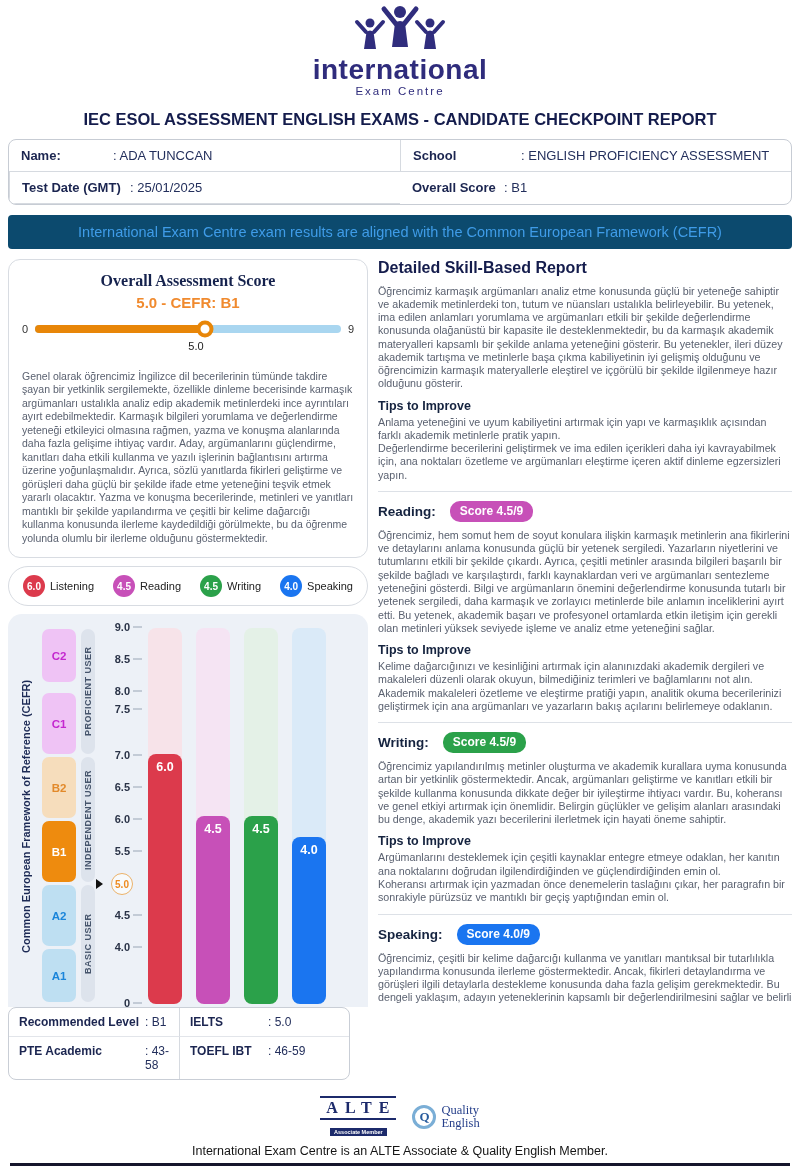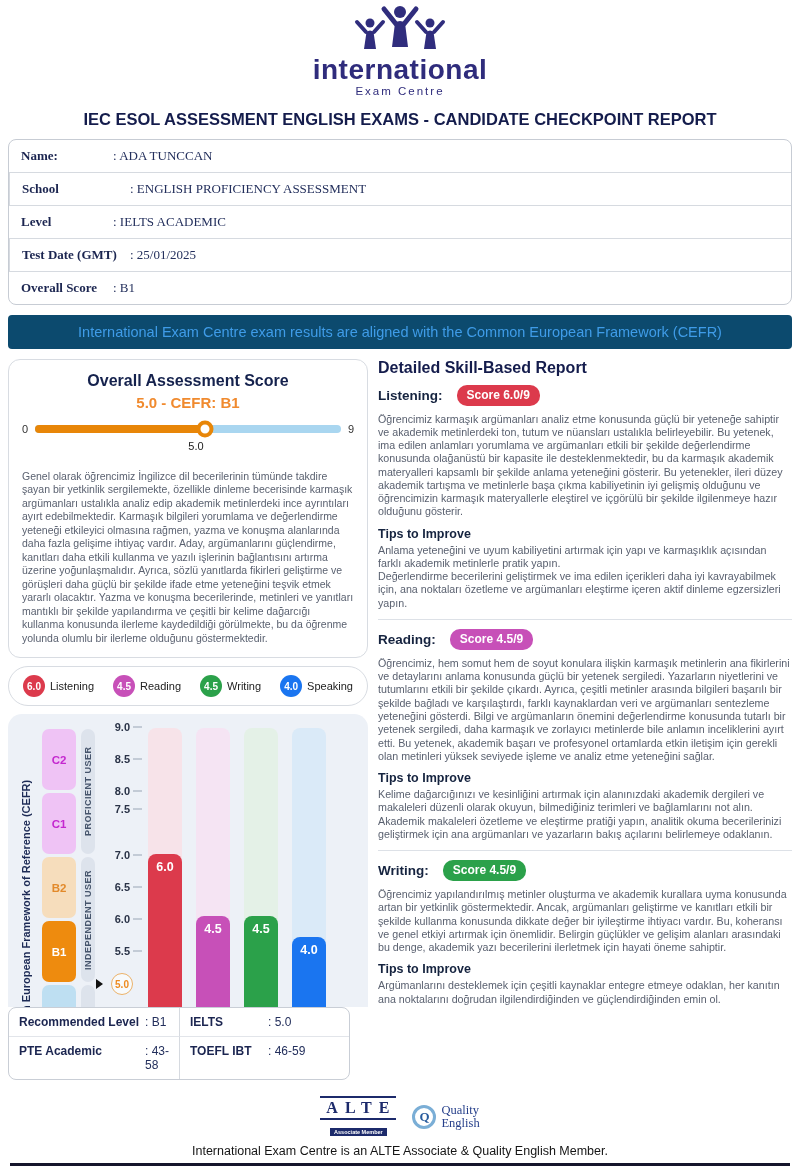--- a/index.html
+++ b/index.html
@@ -7,37 +7,37 @@
   body { width:800px; font-family:"Liberation Sans", sans-serif; color:#1c2a55; }
   .page { position:relative; width:800px; height:1172px; overflow:hidden; padding:5px 8px 0; }
 
   
   .logo-wrap { text-align:center; line-height:1; }
   .brand { font-size:28px; font-weight:bold; color:#2f2c7c; letter-spacing:.5px; margin-top:-2px; }
   .brand-sub { font-size:11.5px; color:#2f2c7c; margin-top:2px; letter-spacing:2px; }
   .report-title { text-align:center; font-size:16.5px; font-weight:bold; color:#141c4c; margin:12px 0 10px; }
 
   
-  .info-table { border:1px solid #c7ccd4; border-radius:8px; overflow:hidden; display:grid; grid-template-columns:1fr;font-family:Liberation Serif, serif; }
+  .info-table { border:1px solid #c7ccd4; border-radius:8px; overflow:hidden; display:grid; grid-template-columns:1fr 1fr; }
   .info-cell { display:flex; padding:8px 12px; border-bottom:1px solid #d6dae0; font-size:13px; align-items:baseline; }
   .info-cell.last-row { border-bottom:none; }
   .info-cell.right { border-left:1px solid #d6dae0; }
   .info-label { font-weight:bold; color:#1b2550; flex:0 0 92px; }
   .info-cell.right .info-label { flex:0 0 108px; }
   .info-value { color:#232f5c; }
 
   .banner { margin:10px 0; background:#0c4a6e; color:#3f9ce8; text-align:center; padding:9px 6px; font-size:14.5px; border-radius:4px; }
 
   .main { display:flex; gap:10px; align-items:flex-start; }
   .left-col { width:360px; flex:0 0 360px; }
   .right-col { flex:1; min-width:0; }
 
   
   .overall-panel { border:1px solid #d8dce2; border-radius:12px; padding:10px 13px 12px; }
-  .overall-title { font-size:16px; font-weight:bold; color:#15224d; text-align:center; margin:2px 0 4px; }
+  .overall-title { font-size:16px; font-weight:bold; color:#15224d; text-align:center; margin:2px 0 4px;font-family:Liberation Serif, serif; }
   .score-line { font-size:15px; font-weight:bold; color:#f08a2e; text-align:center; margin-bottom:12px; }
   .slider-row { display:flex; align-items:center; gap:7px; font-size:11px; color:#333; }
   .slider-outer { position:relative; flex:1; height:8px; }
   .slider-track { position:absolute; inset:0; background:#a9d6f0; border-radius:5px; }
   .slider-fill { position:absolute; left:0; top:0; bottom:0; background:#e88608; border-radius:5px; }
   .slider-handle { position:absolute; top:50%; transform:translate(-50%,-50%); width:17px; height:17px; border-radius:50%; background:#fff; border:4.5px solid #e88608; }
   .slider-value { text-align:center; font-size:11px; color:#222; margin-top:5px; margin-left:16px; }
   .overall-text { font-size:10.5px; line-height:1.29; color:#5a6170; margin-top:18px; }
 
   
@@ -123,24 +123,20 @@
 
   <div class="info-table">
     <div class="info-cell">
       <span class="info-label">Name:</span>
       <span class="info-value">: ADA TUNCCAN</span>
     </div>
     <div class="info-cell right">
       <span class="info-label">School</span>
       <span class="info-value">: ENGLISH PROFICIENCY ASSESSMENT</span>
     </div>
-    <div class="info-cell">
-      <span class="info-label">Level</span>
-      <span class="info-value">: IELTS ACADEMIC</span>
-    </div>
     <div class="info-cell right">
       <span class="info-label">Test Date (GMT)</span>
       <span class="info-value">: 25/01/2025</span>
     </div>
     <div class="info-cell last-row">
       <span class="info-label">Overall Score</span>
       <span class="info-value">: B1</span>
     </div>
   </div>
 
@@ -181,21 +177,21 @@
           </div>
           <div class="legend-item">
             <span class="legend-circle" style="background: rgb(26, 117, 240);">4.0</span>
             <span>Speaking</span>
           </div>
         </div>
 
       <div class="chart-panel">
         <div class="chart-area">
           <div class="axis-label-rot">Common European Framework of Reference (CEFR)</div>
-        <div class="cefr-band" style="top: 7px; height: 61px; background: rgb(239, 195, 245); color: rgb(196, 40, 207);">C2</div>
+        <div class="cefr-band" style="top: 7px; height: 53px; background: rgb(239, 195, 245); color: rgb(196, 40, 207);">C2</div>
             <div class="cefr-band" style="top: 71px; height: 61px; background: rgb(239, 195, 245); color: rgb(196, 40, 207);">C1</div>
             <div class="cefr-band" style="top: 135px; height: 61px; background: rgb(246, 221, 188); color: rgb(226, 137, 42);">B2</div>
             <div class="cefr-band" style="top: 199px; height: 61px; background: rgb(238, 139, 14); color: rgb(255, 255, 255);">B1</div>
             <div class="cefr-band" style="top: 263px; height: 61px; background: rgb(190, 223, 242); color: rgb(26, 133, 218);">A2</div>
             <div class="cefr-band" style="top: 327px; height: 53px; background: rgb(190, 223, 242); color: rgb(26, 133, 218);">A1</div>
             <div class="user-group" style="top: 7px; height: 125px;">PROFICIENT USER</div>
             <div class="user-group" style="top: 135px; height: 125px;">INDEPENDENT USER</div>
             <div class="user-group" style="top: 263px; height: 117px;">BASIC USER</div>
             <div class="y-tick" style="top: -1px;">
               <span>9.0</span>
@@ -257,24 +253,20 @@
             <div class="cat-label" style="left: 263px; top: 388px;">Speaking</div>
           </div>
       </div>
 
     </div>
 
     <div class="right-col">
       <h2 class="report-title-h">Detailed Skill-Based Report</h2>
       <div>
           <section class="skill-section">
-            <div class="skill-head">
-              <span class="skill-name">Listening:</span>
-              <span class="score-badge" style="background: rgb(220, 58, 76);">Score 6.0/9</span>
-            </div>
             <p class="skill-body">Öğrencimiz karmaşık argümanları analiz etme konusunda güçlü bir yeteneğe sahiptir ve akademik metinlerdeki ton, tutum ve nüansları ustalıkla belirleyebilir. Bu yetenek, ima edilen anlamları yorumlama ve argümanları etkili bir şekilde değerlendirme konusunda olağanüstü bir kapasite ile desteklenmektedir, bu da karmaşık akademik materyalleri kapsamlı bir şekilde anlama yeteneğini gösterir. Bu yetenekler, ileri düzey akademik tartışma ve metinlerle başa çıkma kabiliyetinin iyi gelişmiş olduğunu ve öğrencimizin karmaşık materyallerle eleştirel ve içgörülü bir şekilde ilgilenmeye hazır olduğunu gösterir.</p>
             <div class="tips-title">Tips to Improve</div>
             <div class="tip-line">Anlama yeteneğini ve uyum kabiliyetini artırmak için yapı ve karmaşıklık açısından farklı akademik metinlerle pratik yapın.</div>
             <div class="tip-line">Değerlendirme becerilerini geliştirmek ve ima edilen içerikleri daha iyi kavrayabilmek için, ana noktaları özetleme ve argümanları eleştirme içeren aktif dinleme egzersizleri yapın.</div>
           </section>
           <section class="skill-section bordered">
             <div class="skill-head">
               <span class="skill-name">Reading:</span>
               <span class="score-badge" style="background: rgb(199, 80, 184);">Score 4.5/9</span>
             </div>

